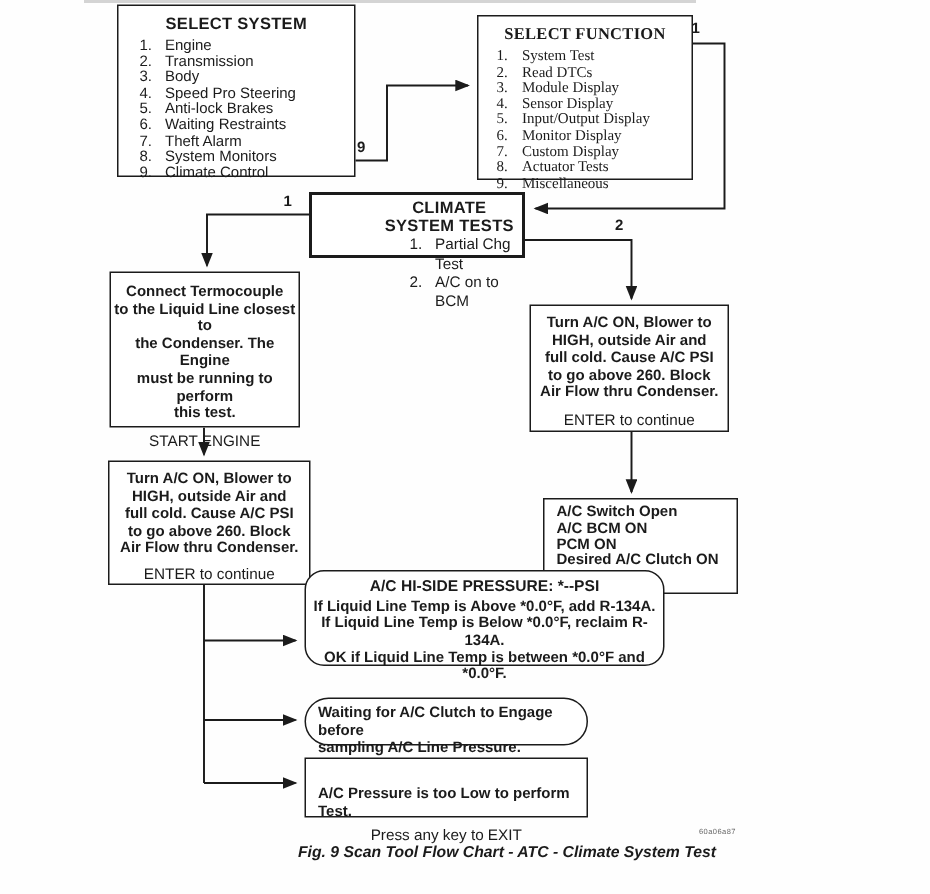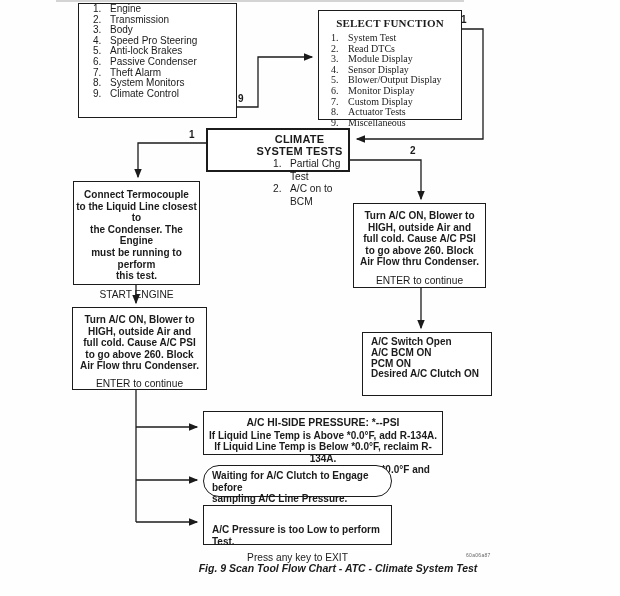--- a/index.html
+++ b/index.html
@@ -50,20 +50,21 @@
       <polyline points="136,522 197,522" marker-end="url(#ah)"></polyline>
     </g>
   </svg>
 
   <span class="conn-label" style="left:238px;top:94px">9</span>
   <span class="conn-label" style="left:461px;top:15px">1</span>
   <span class="conn-label" style="left:189px;top:130px">1</span>
   <span class="conn-label" style="left:410px;top:146px">2</span>
 
   <div class="box" style="left:78px;top:3px;width:159px;height:115px;">
+    <div class="menu-title">SELECT SYSTEM</div>
     <div class="menu-list">
 
         <div class="mi">
           <span class="num">1.</span>
           <span>Engine</span>
         </div>
 
         <div class="mi">
           <span class="num">2.</span>
           <span>Transmission</span>
@@ -79,21 +80,21 @@
           <span>Speed Pro Steering</span>
         </div>
 
         <div class="mi">
           <span class="num">5.</span>
           <span>Anti-lock Brakes</span>
         </div>
 
         <div class="mi">
           <span class="num">6.</span>
-          <span>Passive Condenser</span>
+          <span>Waiting Restraints</span>
         </div>
 
         <div class="mi">
           <span class="num">7.</span>
           <span>Theft Alarm</span>
         </div>
 
         <div class="mi">
           <span class="num">8.</span>
           <span>System Monitors</span>
@@ -125,21 +126,21 @@
           <span>Module Display</span>
         </div>
 
         <div class="mi">
           <span class="num">4.</span>
           <span>Sensor Display</span>
         </div>
 
         <div class="mi">
           <span class="num">5.</span>
-          <span>Blower/Output Display</span>
+          <span>Input/Output Display</span>
         </div>
 
         <div class="mi">
           <span class="num">6.</span>
           <span>Monitor Display</span>
         </div>
 
         <div class="mi">
           <span class="num">7.</span>
           <span>Custom Display</span>
@@ -201,21 +202,21 @@
     <div class="action-line" style="margin-top:6px;">ENTER to continue</div>
   </div>
 
   <div class="box" style="left:362px;top:332px;width:130px;height:64px;padding-top:4px;">
     <div class="body-text left-pad" style="line-height:10.8px;">A/C Switch Open
 A/C BCM ON
 PCM ON
 Desired A/C Clutch ON</div>
   </div>
 
-  <div class="box" style="left:203px;top:411px;width:240px;height:44px;">
+  <div class="box" style="left:203px;top:380px;width:240px;height:64px;border-radius:13px;">
     <div class="hs-title">A/C HI-SIDE PRESSURE: *--PSI</div>
     <div class="body-text center" style="margin-top:2px;line-height:11.3px;">If Liquid Line Temp is Above *0.0°F, add R-134A.
 If Liquid Line Temp is Below *0.0°F, reclaim R-134A.
 OK if Liquid Line Temp is between *0.0°F and *0.0°F.</div>
   </div>
 
   <div class="box" style="left:203px;top:465px;width:189px;height:32px;padding-top:4px;border-radius:16px;">
     <div class="body-text left-pad">Waiting for A/C Clutch to Engage before
 sampling A/C Line Pressure.</div>
   </div>

